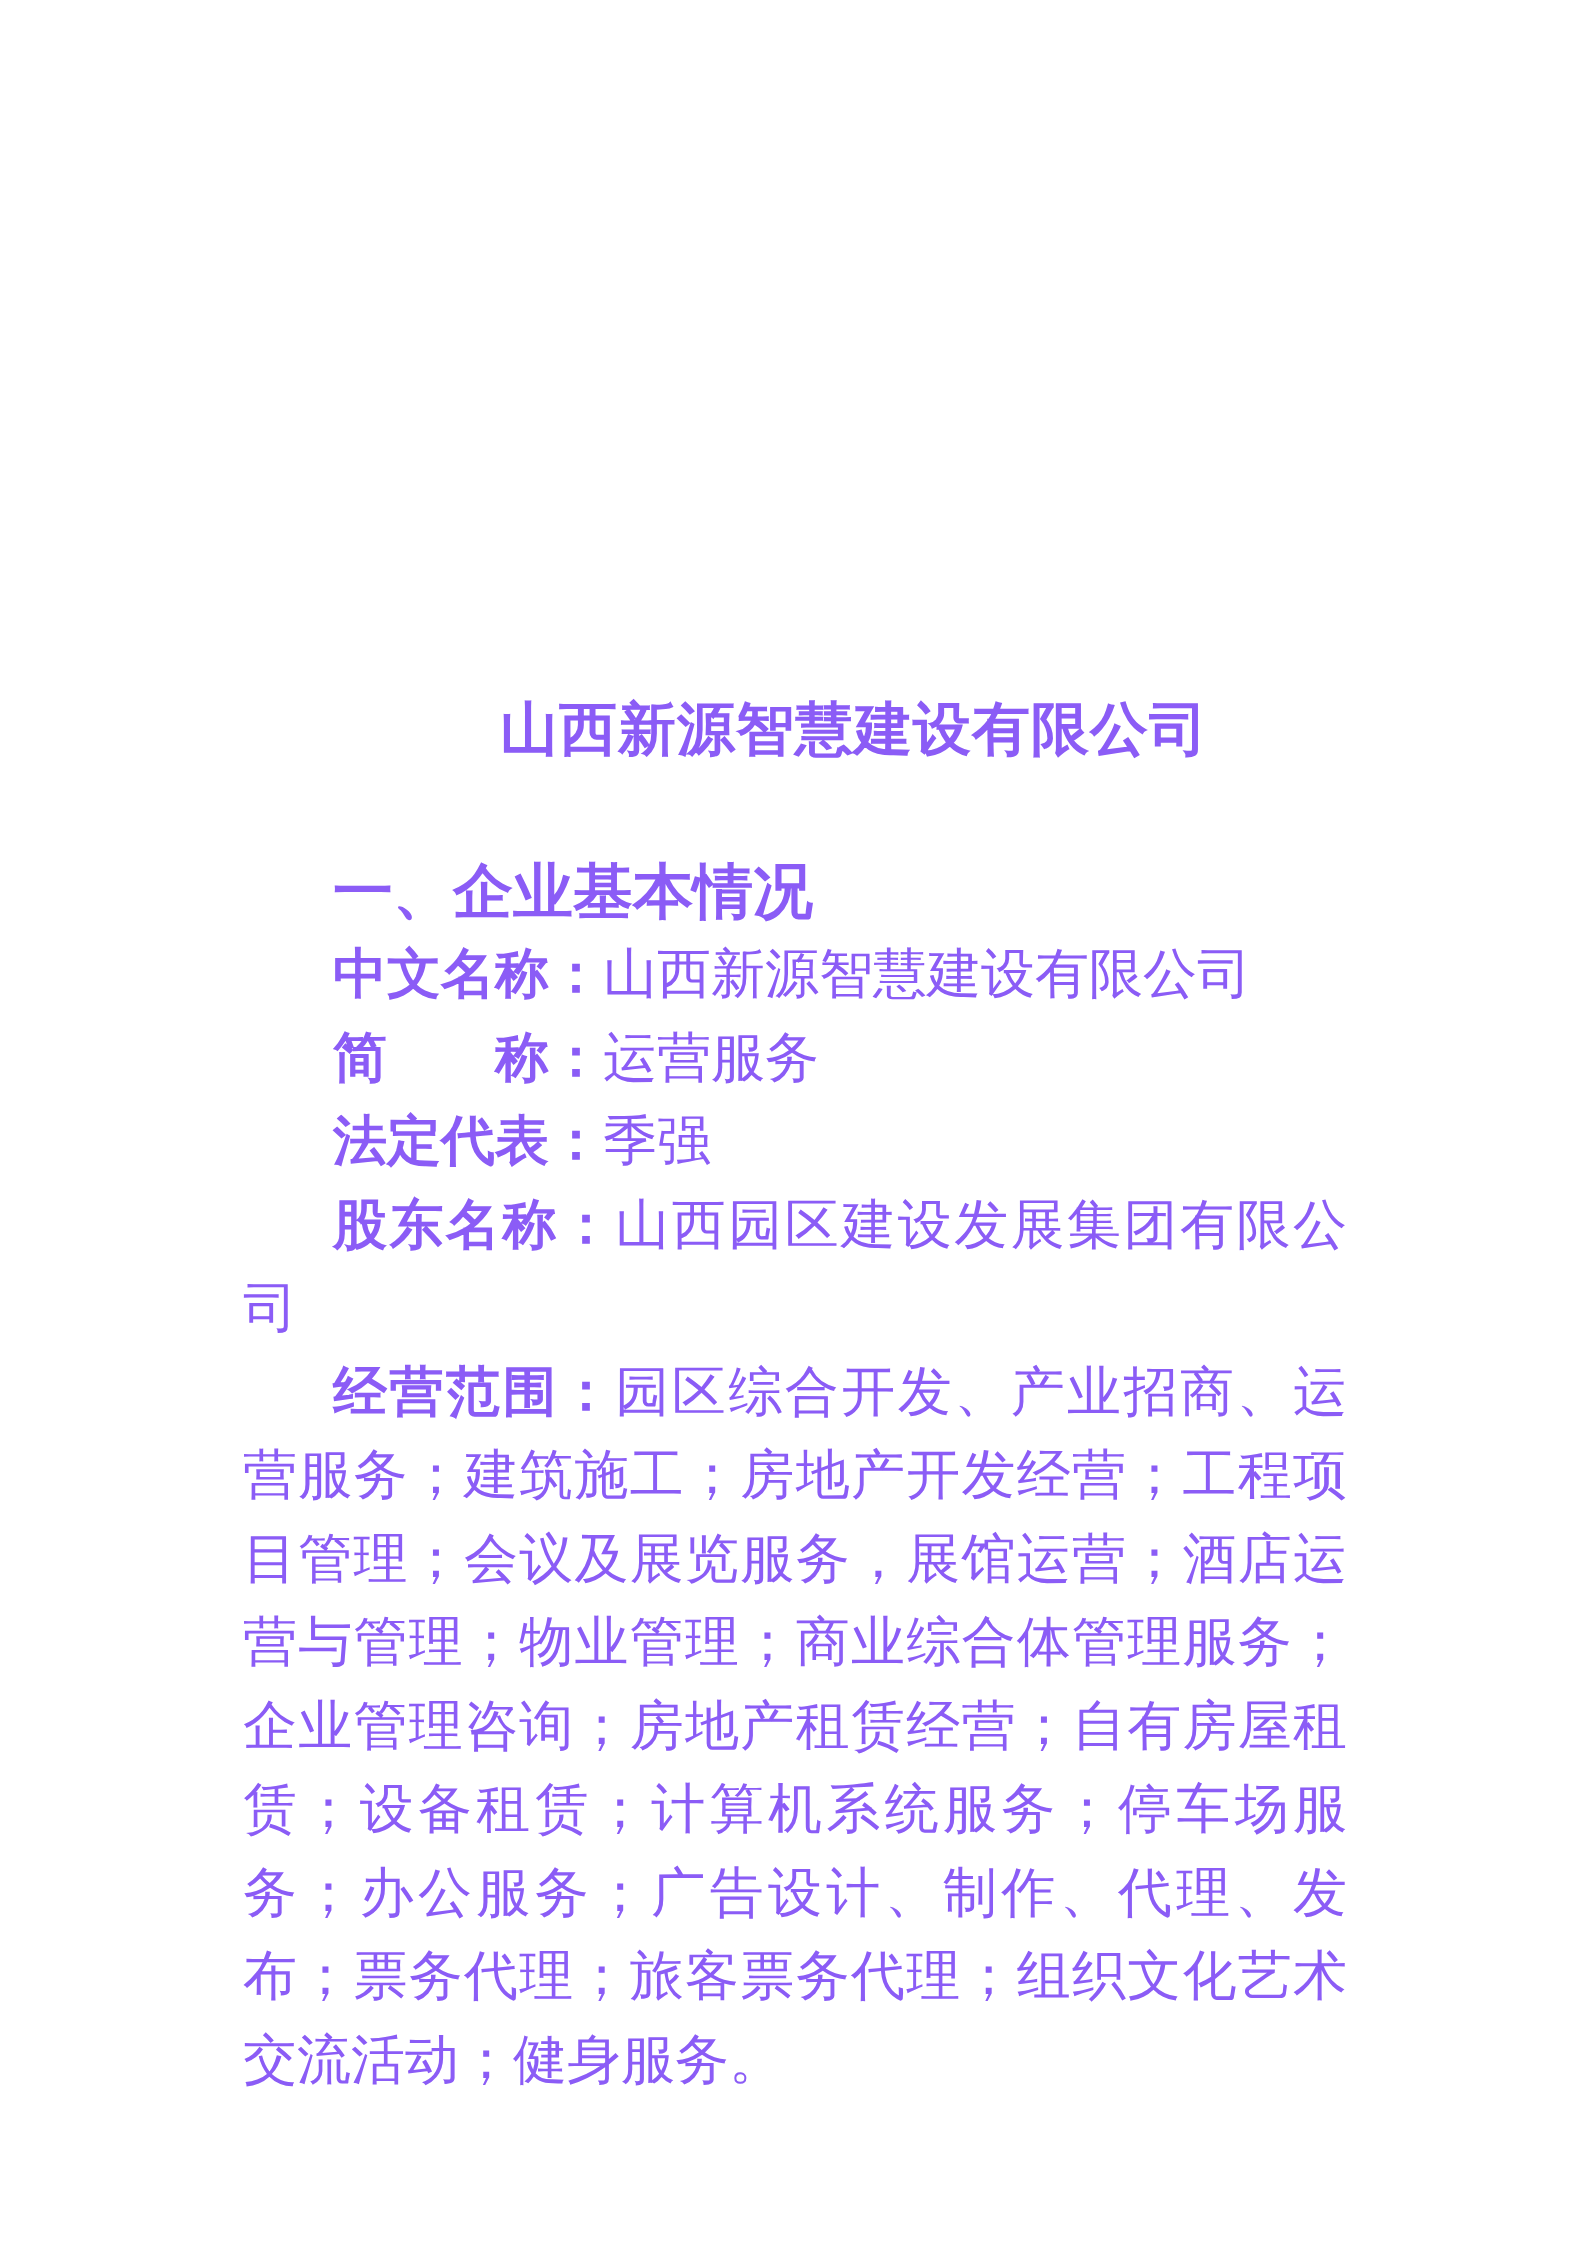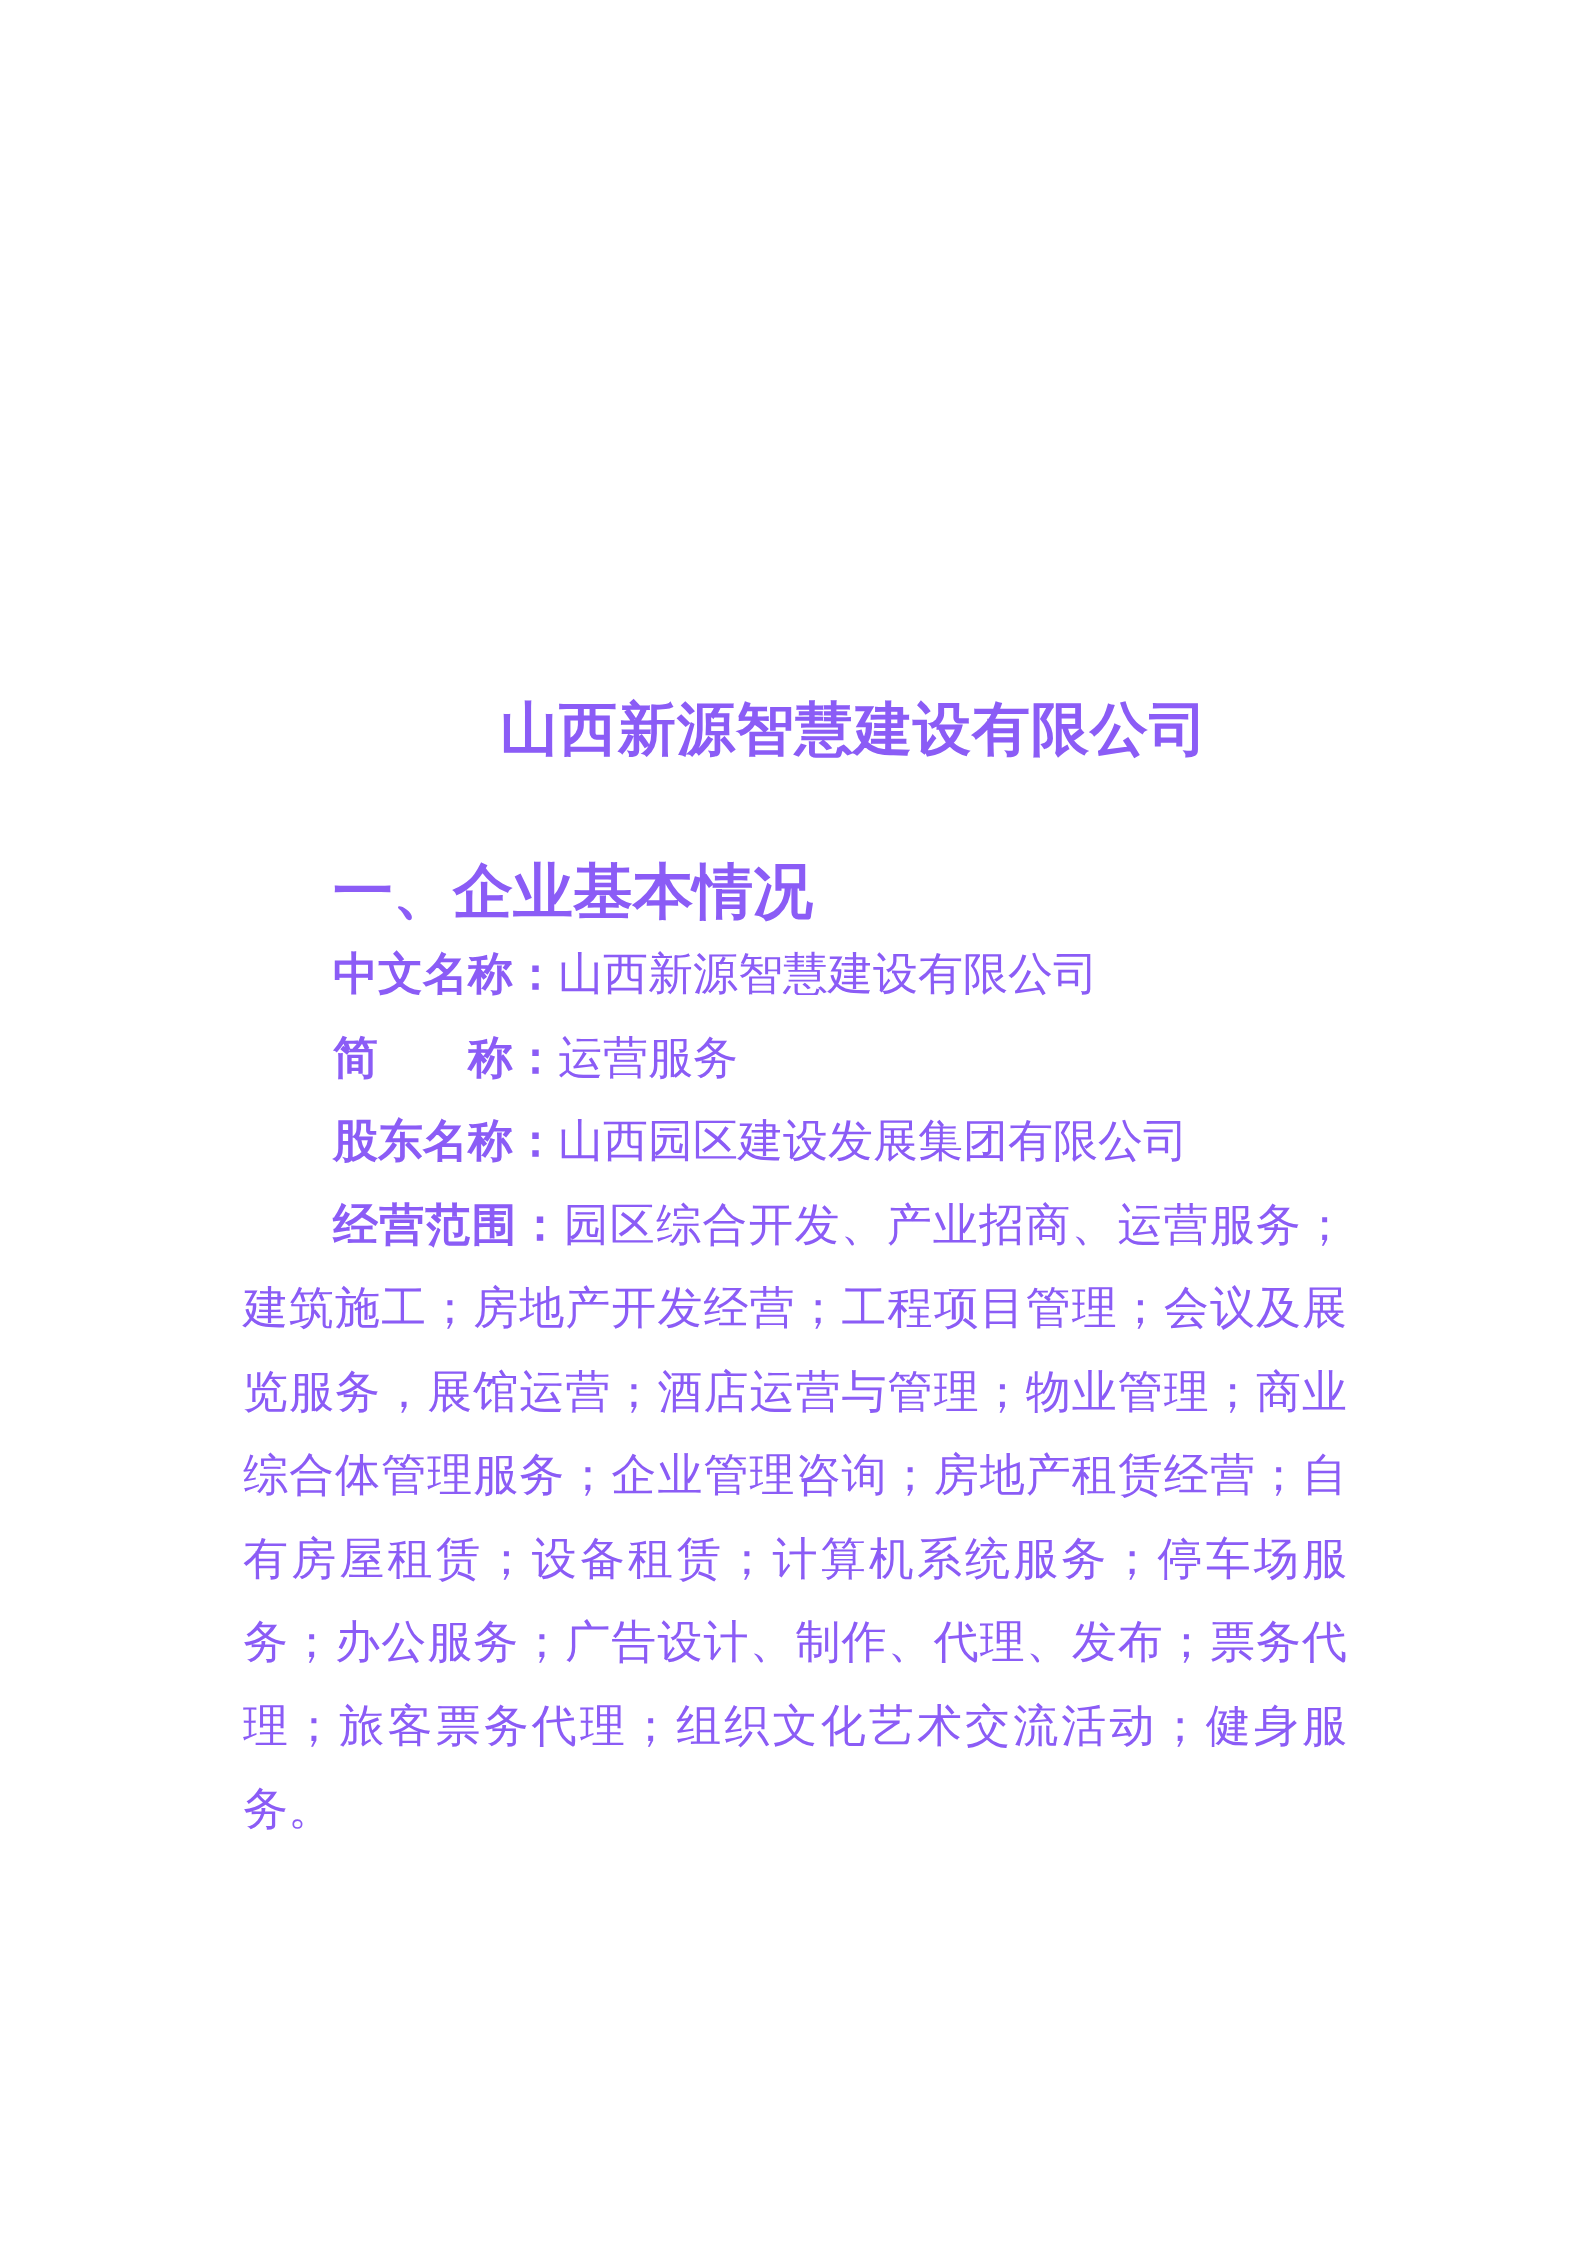--- a/index.html
+++ b/index.html
@@ -33,21 +33,21 @@
   }
   .section-heading {
     font-family: "Liberation Sans", "DejaVu Sans", sans-serif;
     font-size: 60px;
     font-weight: bold;
     line-height: 83px;
     margin: 78px 0 0 0;
     text-indent: 90px;
   }
   .para {
-    font-size: 45px;
+    font-size: 54px;
     line-height: 83.5px;
     margin: 0;
     text-indent: 90px;
     text-align: justify;
     text-justify: inter-ideograph;
   }
   .para .lbl {
     font-weight: bold;
   }
 </style>
@@ -60,20 +60,21 @@
     <div class="doc-title">
       <div>山西新源智慧建设有限公司</div>
     </div>
 
     <h2 class="section-heading">一、企业基本情况</h2>
 
     <p class="para"><span class="lbl">中文名称：</span><span>山西新源智慧建设有限公司</span></p>
 
     <p class="para"><span class="lbl">简　　称：</span><span>运营服务</span></p>
 
+    <p class="para"><span class="lbl">法定代表：</span><span>季强</span></p>
 
     <p class="para"><span class="lbl">股东名称：</span><span>山西园区建设发展集团有限公司</span></p>
 
 
     <p class="para"><span class="lbl">经营范围：</span><span>园区综合开发、产业招商、运营服务；建筑施工；房地产开发经营；工程项目管理；会议及展览服务，展馆运营；酒店运营与管理；物业管理；商业综合体管理服务；企业管理咨询；房地产租赁经营；自有房屋租赁；设备租赁；计算机系统服务；停车场服务；办公服务；广告设计、制作、代理、发布；票务代理；旅客票务代理；组织文化艺术交流活动；健身服务。</span></p>
 
   </div>
 </div>
 
 </body></html>

